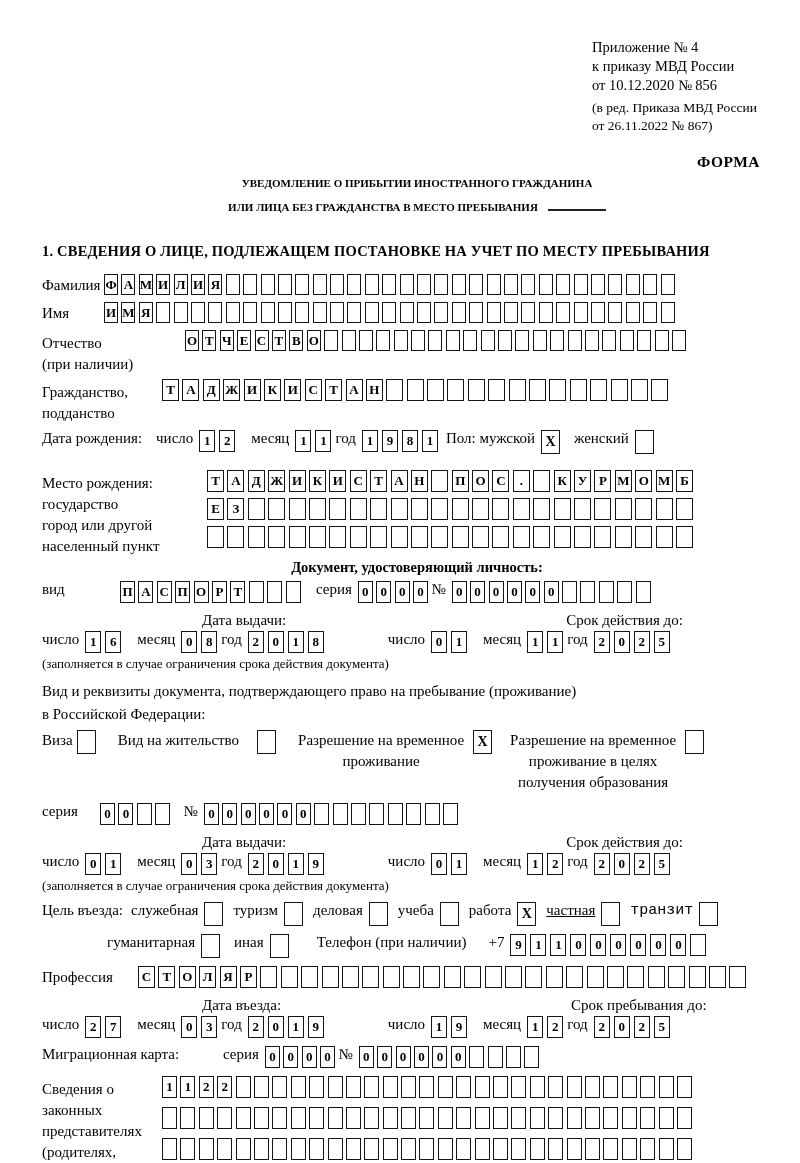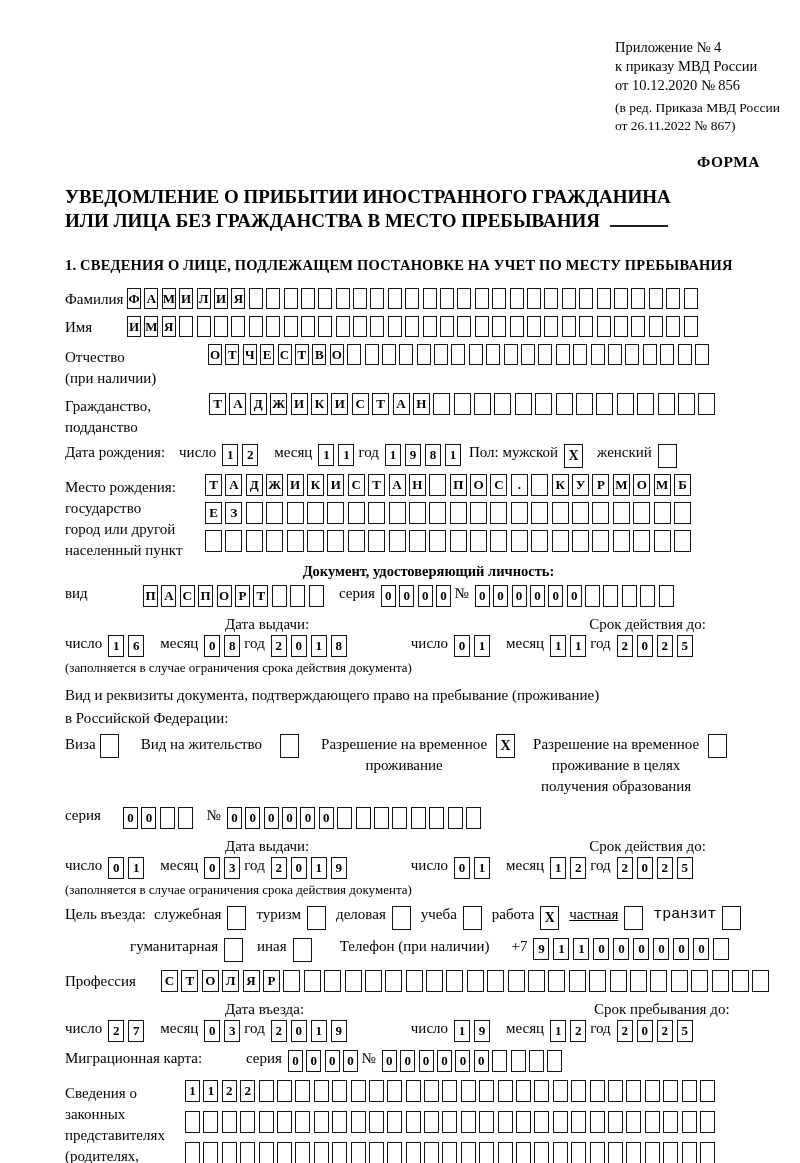--- a/index.html
+++ b/index.html
@@ -2,28 +2,28 @@
 <html><head>
 <meta charset="utf-8">
 <style>
   * { margin:0; padding:0; box-sizing:border-box; }
   html,body { background:#ffffff; }
   body {
     width:800px; height:1163px;
     font-family:"Liberation Serif","DejaVu Serif",serif;
     color:#000; font-size:15px; overflow:hidden;
   }
-  .page { width:800px; height:1163px; padding:38px 8px 0 65px; overflow:hidden; }
+  .page { width:800px; height:1163px; padding:38px 8px 0 42px; overflow:hidden; }
 
   
   .hdr { margin-left:550px; line-height:19px; font-size:14.5px; }
   .hdr .sub { font-size:13.5px; line-height:18px; margin-top:4px; }
   .forma { text-align:right; font-weight:bold; margin:18px 32px 0 0; font-size:15.5px; letter-spacing:.5px; }
 
-  .title { font-weight:bold; font-size:19px; line-height:24px; margin-top:14px; }
+  .title { text-align:center; font-weight:bold; font-size:11px; line-height:24px; }
   .title .uline { display:inline-block; width:58px; border-bottom:2px solid #222; height:14px; margin-left:10px; }
   .sec-title { font-weight:bold; font-size:14.5px; margin-top:24px; text-align:left; letter-spacing:.2px; }
 
   
   .row { display:flex; align-items:flex-start; margin-top:7px; }
   .lbl { flex:none; padding-top:3px; }
   .lbl-lines div { line-height:21px; }
   .cells { display:flex; flex-wrap:nowrap; }
   .cell {
     flex:none; display:inline-flex; align-items:center; justify-content:center;
@@ -188,21 +188,21 @@
         <span class="cell"></span>
         <span class="cell"></span>
         <span class="cell"></span>
         <span class="cell"></span>
         <span class="cell"></span>
         <span class="cell"></span>
         <span class="cell"></span>
       </span>
   </div>
 
-  <div class="row" style="margin-top:4px;gap:24px;">
+  <div class="row" style="margin-top:4px;">
     <span class="lbl lbl-lines" style="width:120px;">
       <div>Гражданство,</div>
       <div>подданство</div>
     </span>
     <span class="cells wide">
         <span class="cell">Т</span>
         <span class="cell">А</span>
         <span class="cell">Д</span>
         <span class="cell">Ж</span>
         <span class="cell">И</span>
@@ -248,21 +248,21 @@
         <span class="cell">9</span>
         <span class="cell">8</span>
         <span class="cell">1</span>
       </span>
     <span class="w" style="margin-left:4px;">Пол: мужской</span>
     <span class="chk">X</span>
     <span class="w" style="margin-left:14px;">женский</span>
     <span class="chk"></span>
   </div>
 
-  <div class="row" style="margin-top:6px;">
+  <div class="row" style="margin-top:16px;gap:25px;">
     <span class="lbl lbl-lines" style="width:140px;">
       <div>Место рождения:</div>
       <div>государство</div>
       <div>город или другой</div>
       <div>населенный пункт</div>
     </span>
     <span class="cellcol">
       <span class="cells wide">
           <span class="cell">Т</span>
           <span class="cell">А</span>

